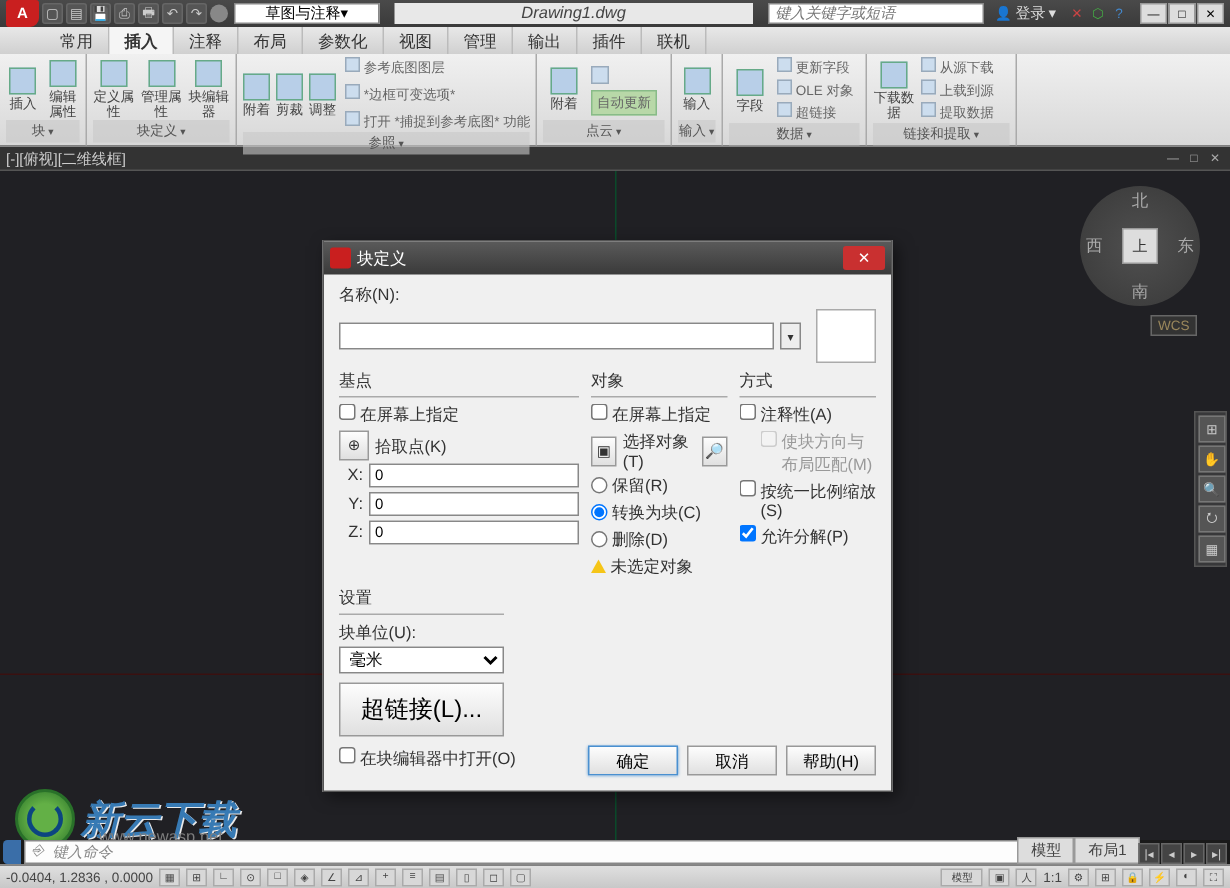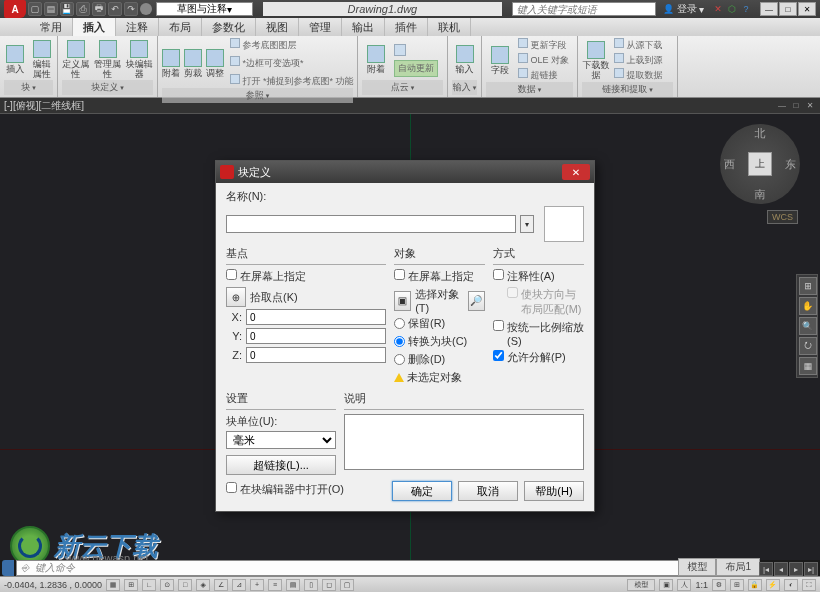--- a/index.html
+++ b/index.html
@@ -81,21 +81,21 @@
 .chk input { width: 11px; height: 11px; }
 .icon-btn { width: 20px; height: 20px; background: linear-gradient(#fdfdfd,#e0e0e0); border: 1px solid #999; display: inline-flex; align-items: center; justify-content: center; font-size: 10px; }
 .coord-row { display: flex; align-items: center; gap: 4px; margin-bottom: 3px; }
 .coord-lb { width: 16px; text-align: right; font-size: 11px; }
 .coord-in { flex: 1; height: 16px; border: 1px solid #888; background: #fff; font-size: 10px; padding: 0 3px; }
 .radio { display: flex; align-items: center; gap: 3px; font-size: 11px; margin-bottom: 3px; }
 .radio input { width: 11px; height: 11px; }
 .warn { color: #333; display: flex; align-items: center; gap: 3px; font-size: 11px; }
 .warn-ic { width: 0; height: 0; border-left: 5px solid transparent; border-right: 5px solid transparent; border-bottom: 9px solid #f5c518; }
 .sel { height: 18px; border: 1px solid #888; background: #fff; font-size: 11px; width: 100%; padding: 0 2px; }
-.long-btn { height: 20px; background: linear-gradient(#fdfdfd,#e0e0e0); border: 1px solid #999; font-size: 11px; width: 100%; }
+.long-btn { height: 36px; background: linear-gradient(#fdfdfd,#e0e0e0); border: 1px solid #999; font-size: 16px; width: 100%; }
 .desc-box { width: 100%; height: 56px; border: 1px solid #888; background: #fff; resize: none; }
 .dlg-footer { display: flex; align-items: center; gap: 6px; margin-top: 6px; }
 .dlg-btn { height: 20px; min-width: 60px; background: linear-gradient(#fdfdfd,#e0e0e0); border: 1px solid #999; font-size: 11px; }
 .dlg-btn.primary { border: 1px solid #4a90d0; box-shadow: 0 0 2px #4a90d0; }
 
 
 .watermark { position: absolute; left: 10px; bottom: 26px; display: flex; align-items: center; gap: 4px; opacity: .9; }
 .wm-ic { width: 40px; height: 40px; border-radius: 50%; background: radial-gradient(#6bc04a 40%, #2a7a2a); border: 2px solid #2a7a2a; position: relative; }
 .wm-ic::after { content: ""; position: absolute; inset: 6px; border: 3px solid #0a4a8a; border-radius: 50%; border-top-color: transparent; }
 .wm-txt { font-size: 26px; font-weight: bold; font-style: italic; color: #3a84c4; text-shadow: 1px 1px #fff; }
@@ -391,25 +391,20 @@
       </div>
     </div>
 
     <div class="cols" style="margin-top:6px">
       <div class="col" style="flex:0 0 110px">
         <div class="grp-label">设置</div>
         <div class="grp-hr"></div>
         <div style="font-size:11px;margin-bottom:2px">块单位(U):</div>
         <select class="sel"><option>毫米</option></select>
         <button class="long-btn" style="margin-top:6px">超链接(L)...</button>
-      </div>
-      <div class="col">
-        <div class="grp-label">说明</div>
-        <div class="grp-hr"></div>
-        <textarea class="desc-box" style=""></textarea>
       </div>
     </div>
 
     <div class="dlg-footer">
       <label class="chk">
           <input type="checkbox" style="">
           <span>在块编辑器中打开(O)</span>
         </label>
       <div style="flex:1"></div>
       <button class="dlg-btn primary">确定</button>

